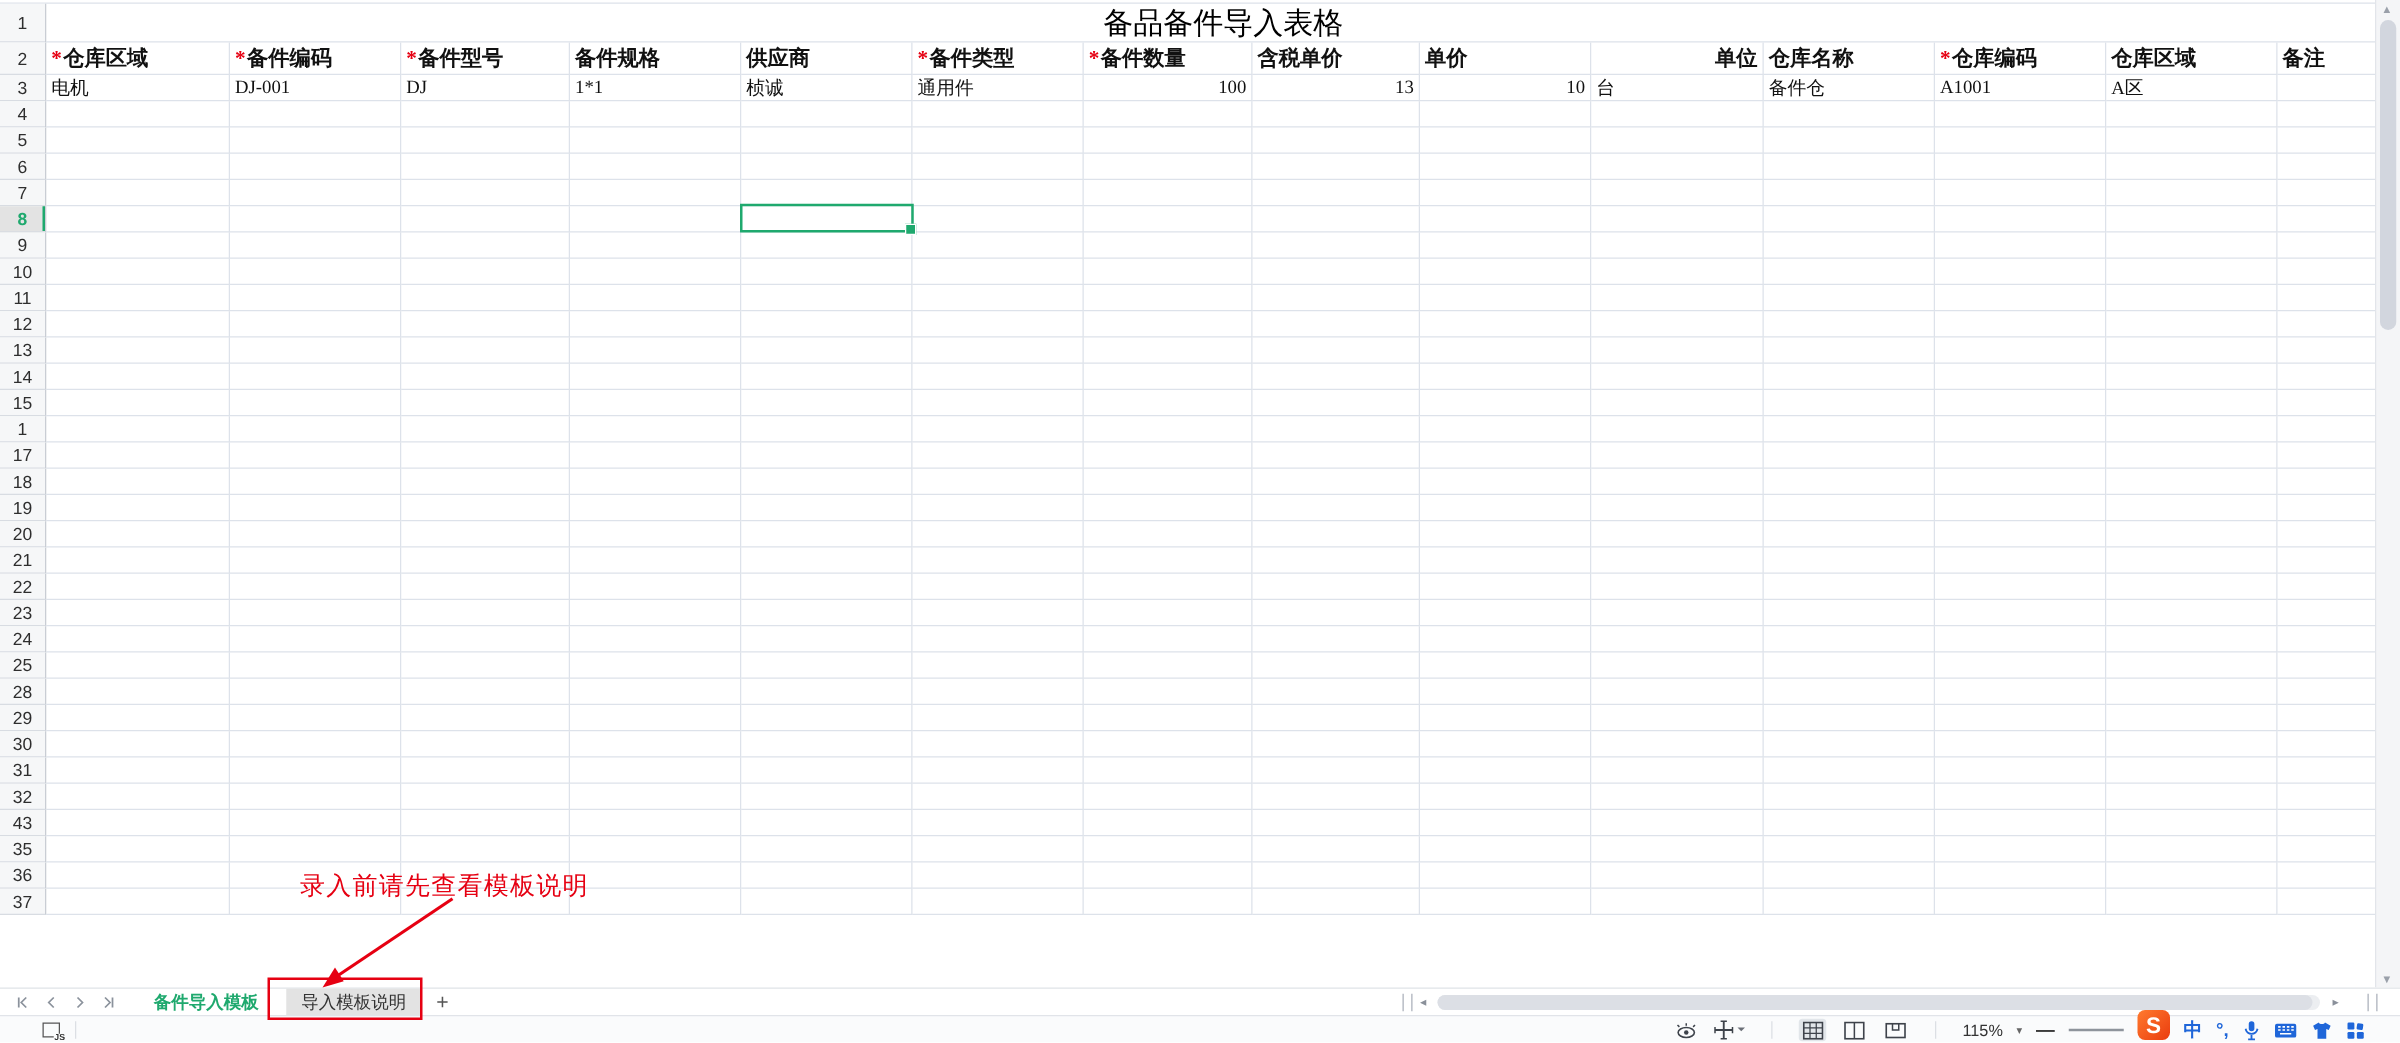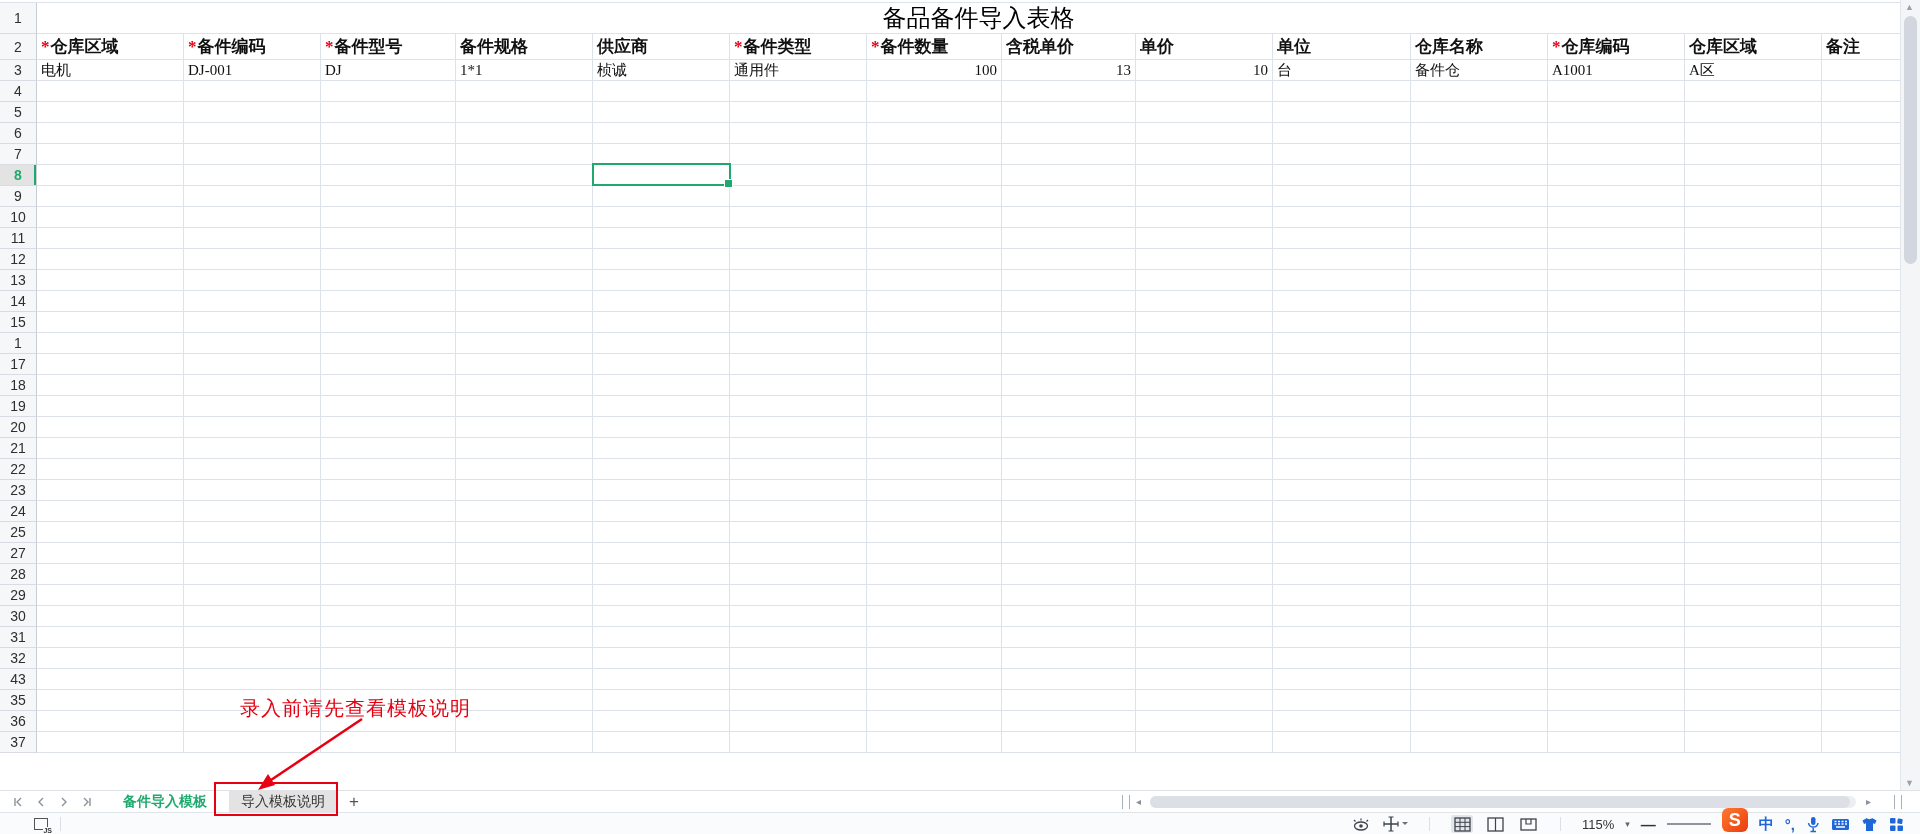--- a/index.html
+++ b/index.html
@@ -55,21 +55,21 @@
   .htrack{position:absolute;left:1150px;top:5px;width:706px;height:12px;background:#eceef1;border-radius:6px;}
   .hthumb{position:absolute;left:0;top:0;height:12px;width:700px;background:#dcdfe5;border-radius:6px;}
 
   
   .statusbar{position:absolute;left:0;top:812px;width:1920px;height:22px;background:#fafbfc;
              border-top:1px solid #e1e4e9;display:flex;align-items:center;}
   .js-macro{margin-left:34px;position:relative;width:16px;height:13px;}
   .js-macro .box{position:absolute;left:0;top:0;width:12px;height:10px;border:1px solid #555;}
   .js-macro .lbl{position:absolute;right:-2px;bottom:-3px;font-size:7px;font-weight:bold;color:#333;background:#fafbfc;}
   .sdiv{width:1px;height:14px;background:#dcdfe4;margin:0 10px;}
-  .rgroup{margin-left:auto;display:flex;align-items:center;gap:11px;padding-right:16px;}
+  .rgroup{margin-left:auto;display:flex;align-items:center;gap:11px;padding-right:28px;}
   .sicon{display:flex;align-items:center;justify-content:center;}
   .viewbtn{width:22px;height:18px;display:flex;align-items:center;justify-content:center;border-radius:3px;}
   .viewbtn.active{background:#e2e6ea;}
   .zoomtxt{font-size:13px;color:#333;}
   .caret{font-size:9px;color:#666;}
   .minus{font-size:15px;color:#333;font-weight:bold;}
   .slider{width:44px;height:2px;background:#8e949c;}
   .sogou-logo{width:26px;height:24px;margin-top:-8px;border-radius:6px;
               background:linear-gradient(135deg,#ff7a2f,#ea3c0e);
               display:flex;align-items:center;justify-content:center;
@@ -114,21 +114,21 @@
           <div class="cell hdr" style="width: 135px; flex: 0 0 135px;">
             <span class="req">*</span>
             <span>备件数量</span>
           </div>
           <div class="cell hdr" style="width: 134px; flex: 0 0 134px;">
             <span>含税单价</span>
           </div>
           <div class="cell hdr" style="width: 137px; flex: 0 0 137px;">
             <span>单价</span>
           </div>
-          <div class="cell hdr" style="width: 138px; flex: 0 0 138px;">
+          <div class="cell hdr" style="width: 138px; flex: 0 0 138px; justify-content: flex-end;">
             <span>单位</span>
           </div>
           <div class="cell hdr" style="width: 137px; flex: 0 0 137px;">
             <span>仓库名称</span>
           </div>
           <div class="cell hdr" style="width: 137px; flex: 0 0 137px;">
             <span class="req">*</span>
             <span>仓库编码</span>
           </div>
           <div class="cell hdr" style="width: 137px; flex: 0 0 137px;">
@@ -523,37 +523,20 @@
           <div class="cell" style="width: 135px; flex: 0 0 135px;"></div>
           <div class="cell" style="width: 134px; flex: 0 0 134px;"></div>
           <div class="cell" style="width: 137px; flex: 0 0 137px;"></div>
           <div class="cell" style="width: 138px; flex: 0 0 138px;"></div>
           <div class="cell" style="width: 137px; flex: 0 0 137px;"></div>
           <div class="cell" style="width: 137px; flex: 0 0 137px;"></div>
           <div class="cell" style="width: 137px; flex: 0 0 137px;"></div>
           <div class="cell" style="width: 98px; flex: 0 0 98px;"></div>
         </div>
         <div class="row" style="height: 21px;">
-          <div class="rh">27</div>
-          <div class="cell" style="width: 147px; flex: 0 0 147px;"></div>
-          <div class="cell" style="width: 137px; flex: 0 0 137px;"></div>
-          <div class="cell" style="width: 135px; flex: 0 0 135px;"></div>
-          <div class="cell" style="width: 137px; flex: 0 0 137px;"></div>
-          <div class="cell" style="width: 137px; flex: 0 0 137px;"></div>
-          <div class="cell" style="width: 137px; flex: 0 0 137px;"></div>
-          <div class="cell" style="width: 135px; flex: 0 0 135px;"></div>
-          <div class="cell" style="width: 134px; flex: 0 0 134px;"></div>
-          <div class="cell" style="width: 137px; flex: 0 0 137px;"></div>
-          <div class="cell" style="width: 138px; flex: 0 0 138px;"></div>
-          <div class="cell" style="width: 137px; flex: 0 0 137px;"></div>
-          <div class="cell" style="width: 137px; flex: 0 0 137px;"></div>
-          <div class="cell" style="width: 137px; flex: 0 0 137px;"></div>
-          <div class="cell" style="width: 98px; flex: 0 0 98px;"></div>
-        </div>
-        <div class="row" style="height: 21px;">
           <div class="rh">28</div>
           <div class="cell" style="width: 147px; flex: 0 0 147px;"></div>
           <div class="cell" style="width: 137px; flex: 0 0 137px;"></div>
           <div class="cell" style="width: 135px; flex: 0 0 135px;"></div>
           <div class="cell" style="width: 137px; flex: 0 0 137px;"></div>
           <div class="cell" style="width: 137px; flex: 0 0 137px;"></div>
           <div class="cell" style="width: 137px; flex: 0 0 137px;"></div>
           <div class="cell" style="width: 135px; flex: 0 0 135px;"></div>
           <div class="cell" style="width: 134px; flex: 0 0 134px;"></div>
           <div class="cell" style="width: 137px; flex: 0 0 137px;"></div>

